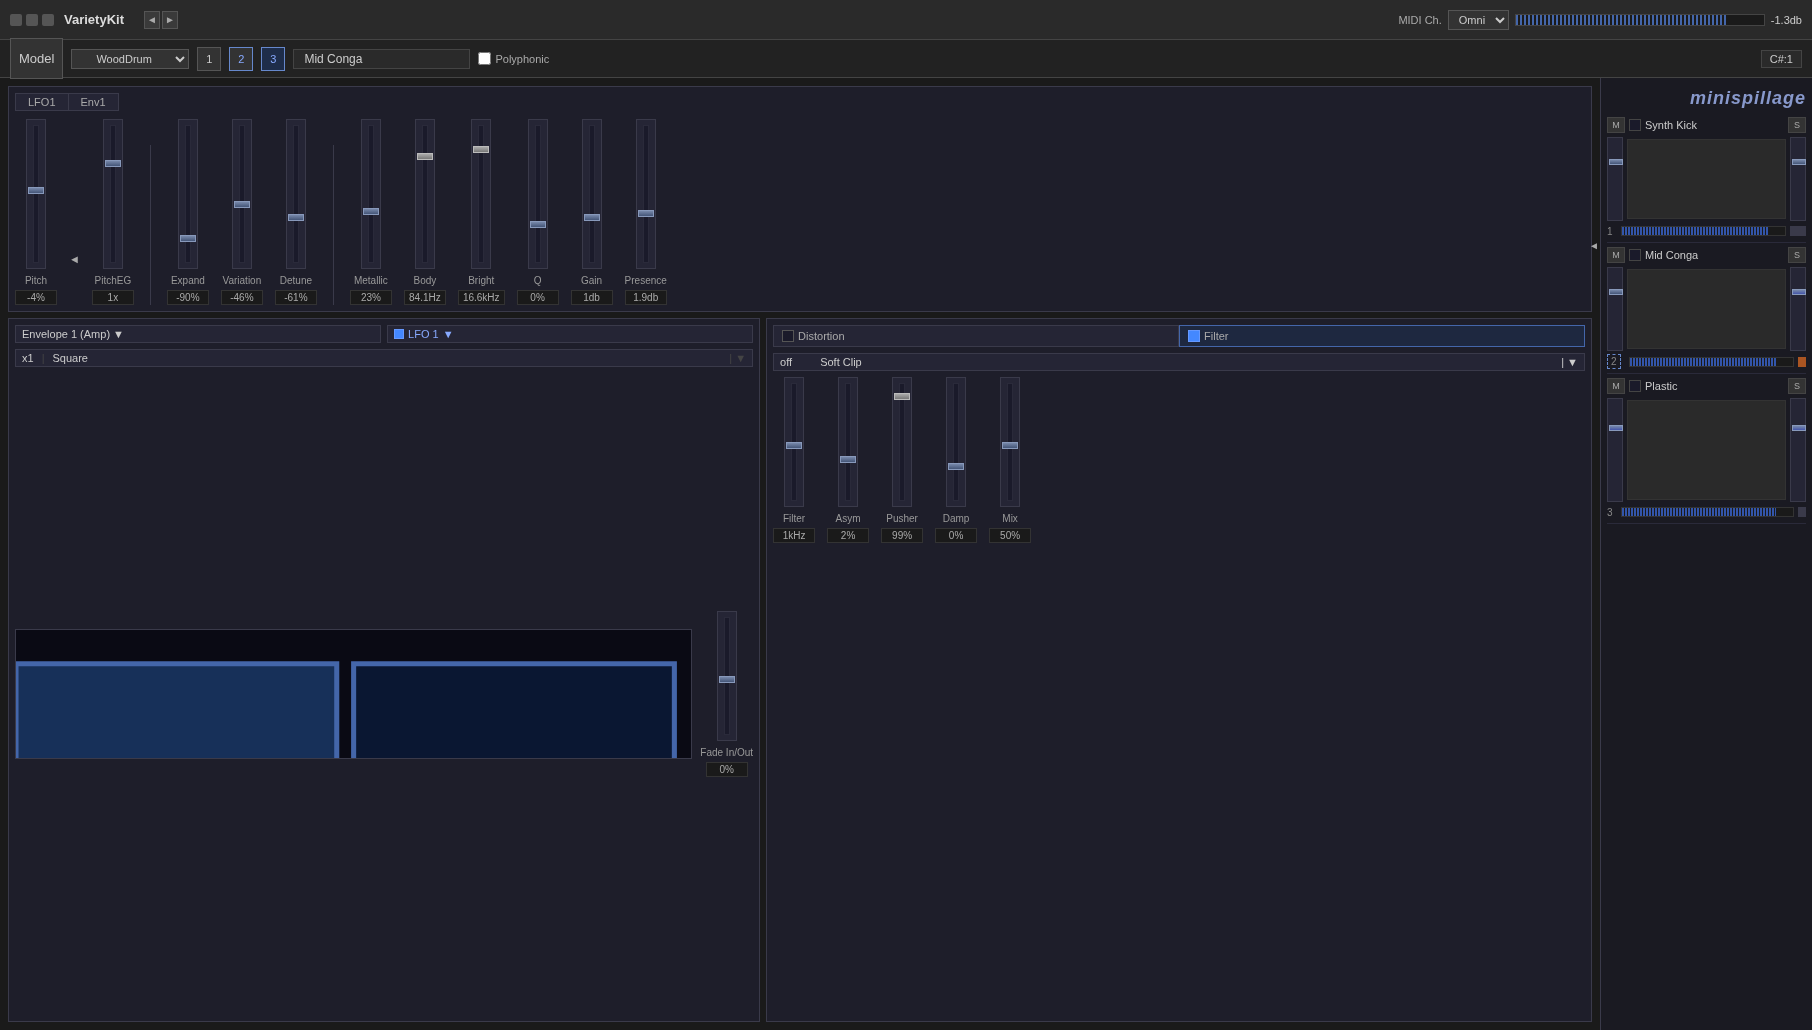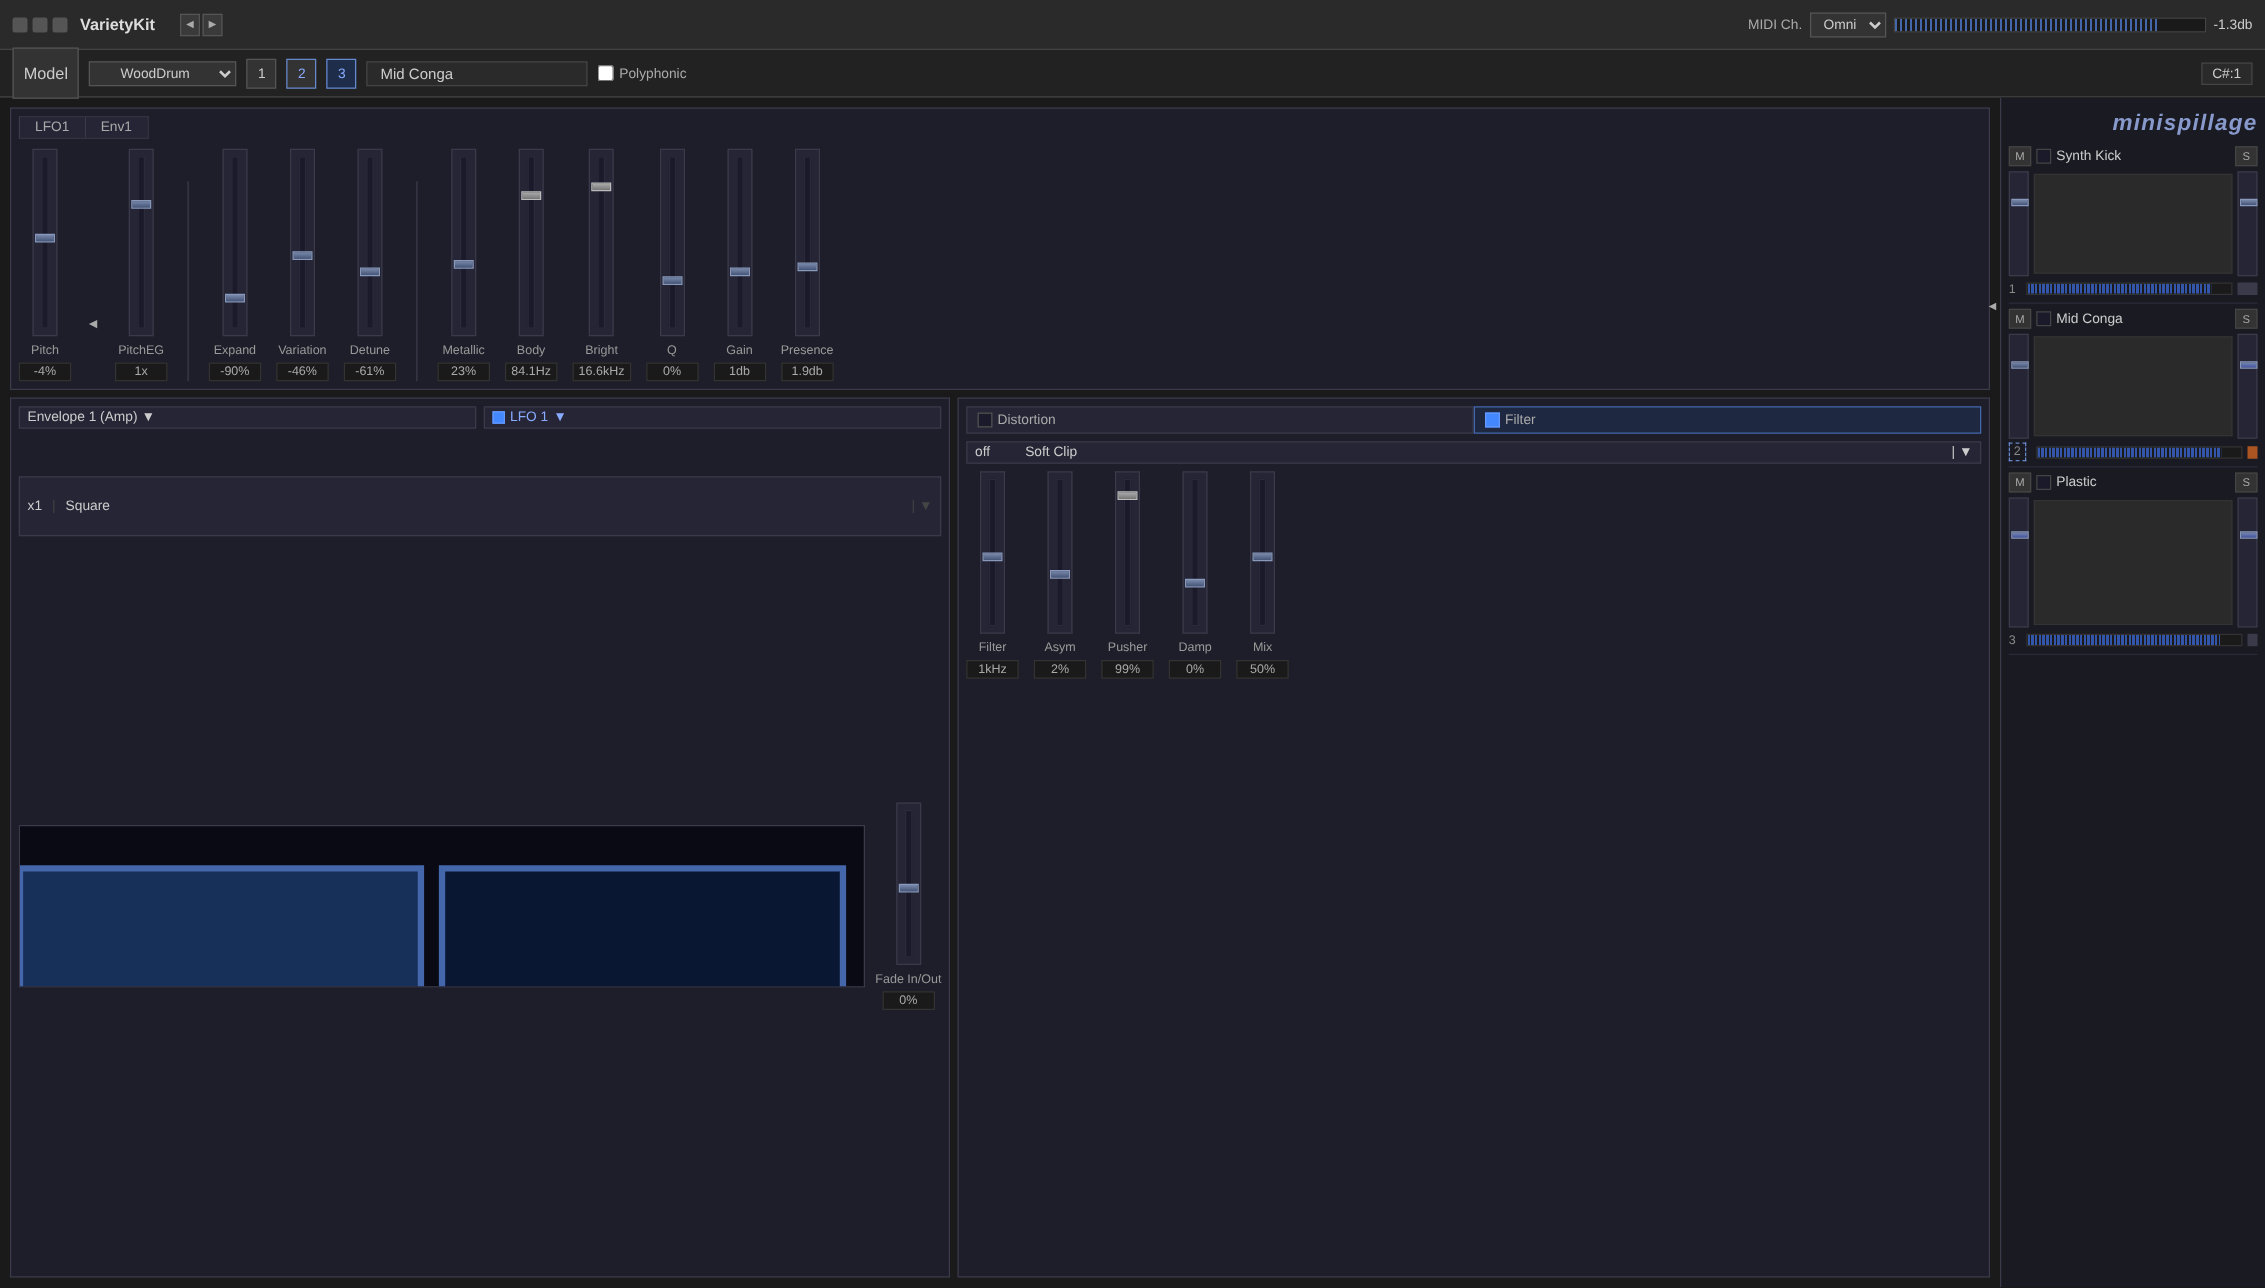--- a/index.html
+++ b/index.html
@@ -667,21 +667,21 @@
             <span>Envelope 1 (Amp)</span>
             <span> ▼</span>
           </div>
           <div class="lfo-select">
             <div class="lfo-dot"></div>
             <span>LFO 1</span>
             <span> ▼</span>
           </div>
         </div>
 
-        <div style="display:flex; align-items:center; gap:4px; border:1px solid #3a3a4a; padding:17px 6px; background:#252535;margin-top:32px;">
+        <div style="display:flex; align-items:center; gap:4px; border:1px solid #3a3a4a; padding:2px 6px; background:#252535;">
           <span>x1</span>
           <span style="color:#444;margin:0 4px;">|</span>
           <span>Square</span>
           <span style="margin-left:auto;color:#444;">| ▼</span>
         </div>
 
         <div class="envelope-controls">
 
 
           <div class="lfo-display">

